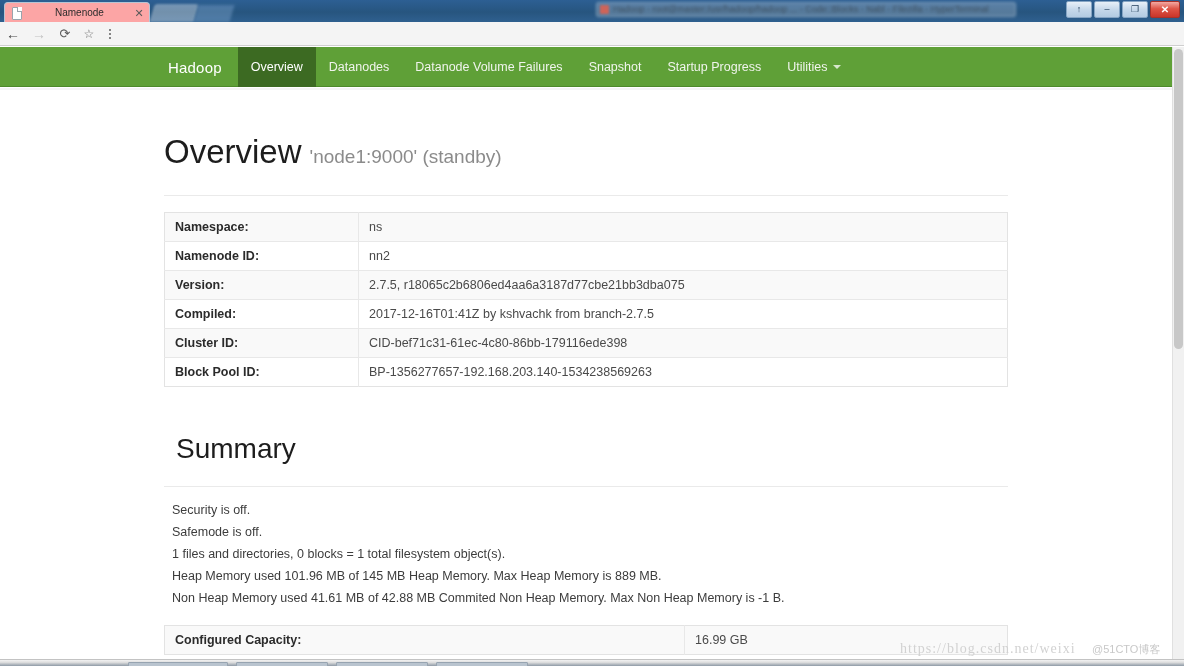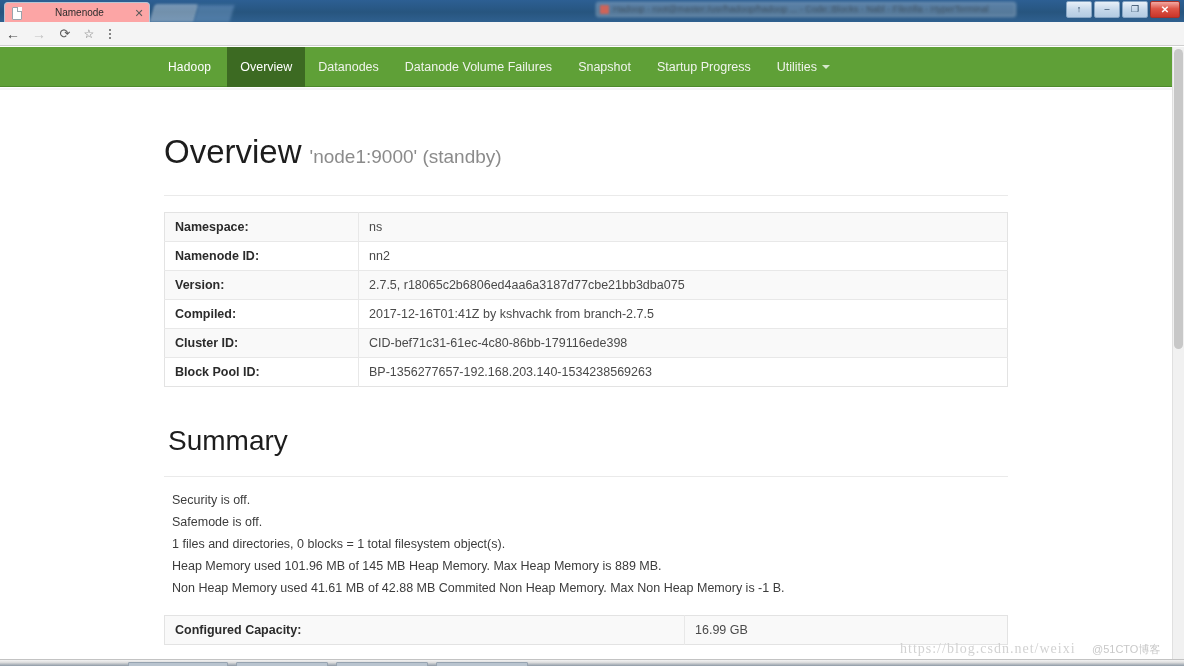--- a/index.html
+++ b/index.html
@@ -150,21 +150,21 @@
     position: absolute; left: 0; top: 0; width: 1172px; height: 40px;
     background: #5fa037;
     border-bottom: 1px solid #4d8a2b;
   }
   .hd-nav-inner {
     position: absolute; left: 152px; top: 0; height: 40px;
     display: flex; align-items: stretch;
   }
   .hd-brand {
     display: flex; align-items: center; padding: 0 16px;
-    font-size: 12px; color: #ffffff; font-weight: normal;
+    font-size: 15px; color: #ffffff; font-weight: normal;
     letter-spacing: 0.2px; cursor: pointer;
   }
   .hd-nav-item {
     display: flex; align-items: center; padding: 0 13px;
     font-size: 12.5px; color: #f0f4ec; cursor: pointer; white-space: nowrap;
   }
   .hd-nav-item.active { background: #3c6a22; color: #ffffff; }
   .caret {
     display: inline-block; margin-left: 5px;
     border-left: 4px solid transparent; border-right: 4px solid transparent;
@@ -209,21 +209,21 @@
   table.info tr:first-child td { border-top: none; }
   table.info tr:nth-child(odd) { background: #f9f9f9; }
   table.info tr:nth-child(even) { background: #ffffff; }
   table.info td.k { font-weight: bold; color: #2b2b2b; width: 194px; }
   table.info td.v { color: #4a4a4a; }
 
   table.summary td.k { width: 520px; }
 
   h2.sec {
     font-size: 28px; color: #1d1d1d; font-weight: normal;
-    margin: 4px; padding: 33px 0 8px 0; line-height: 34px;
+    margin: 12px; padding: 33px 0 8px 0; line-height: 34px;
   }
   .sumtext {
     font-size: 12.5px; color: #3c3c3c; line-height: 22px;
     padding-top: 12px;
   }
   .sumtext p { margin: 0 0 0 8px; padding: 0 0 0 0; height: 22px; }
 
   
   .watermark {
     position: absolute; left: 900px; top: 641px;

